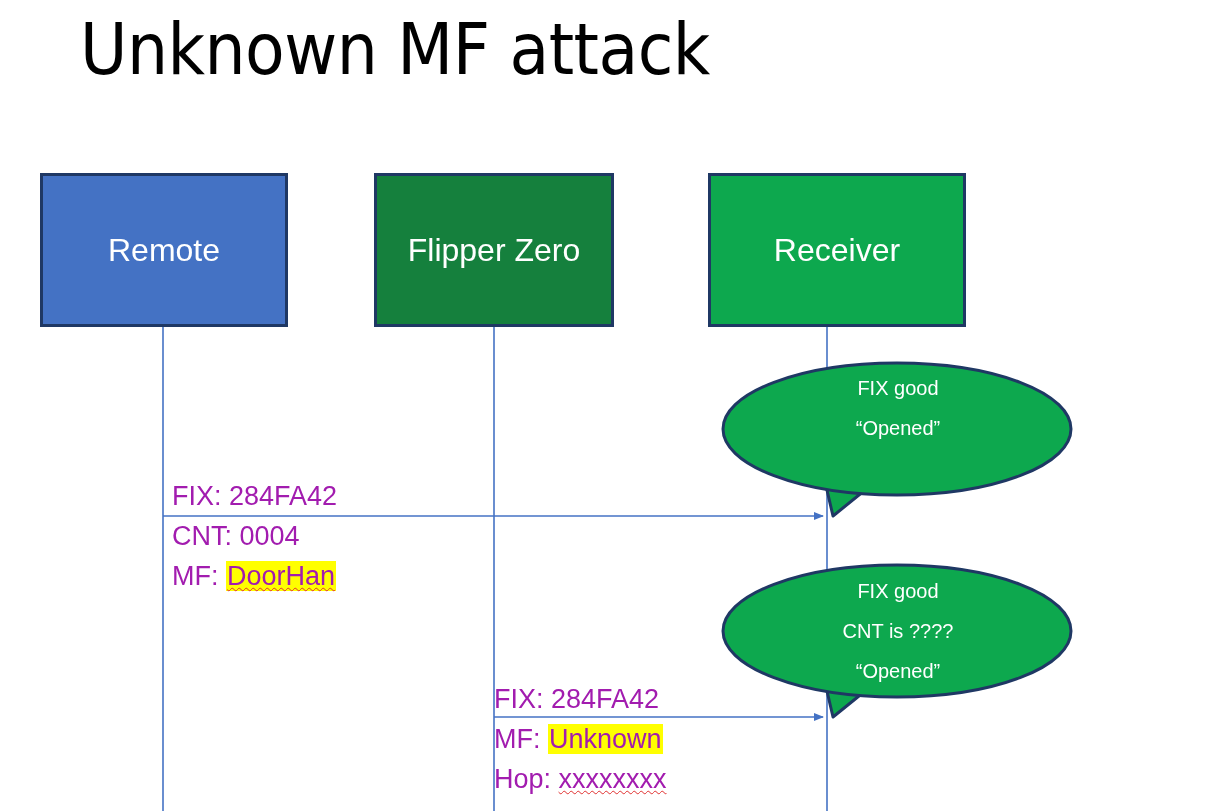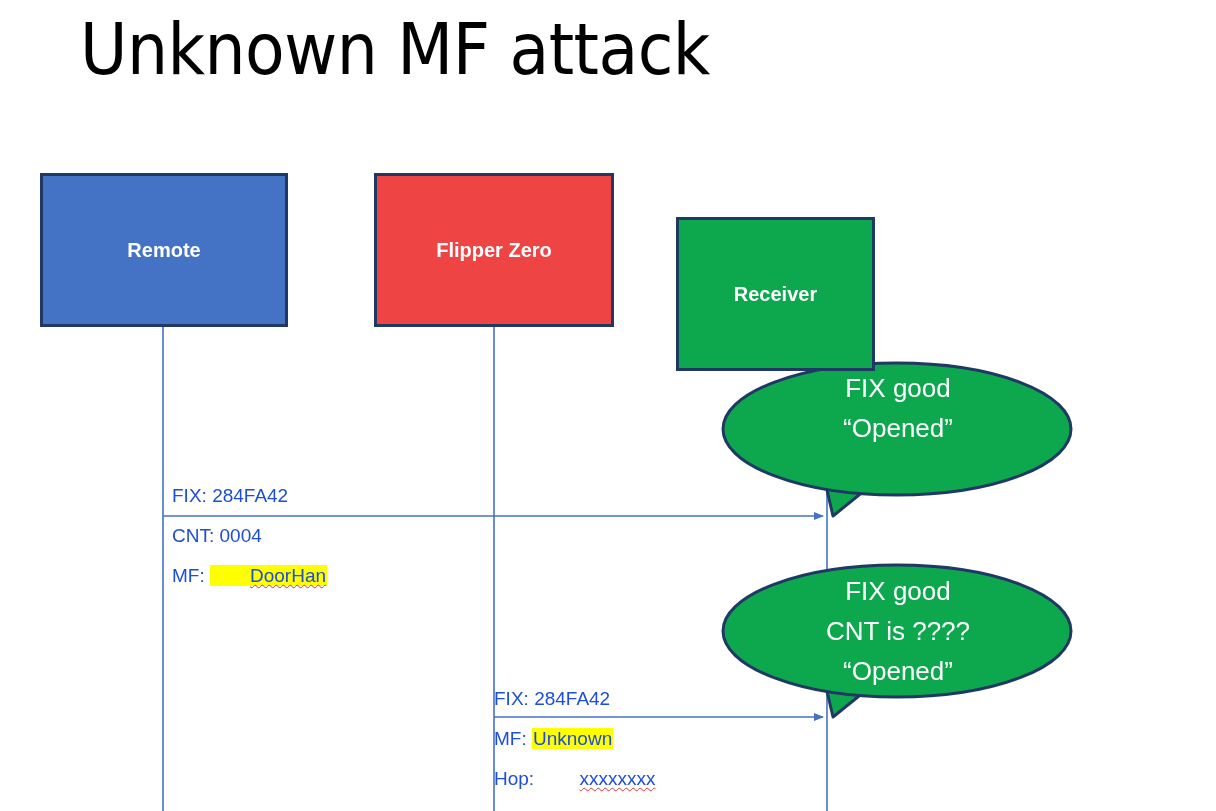--- a/index.html
+++ b/index.html
@@ -45,66 +45,65 @@
   .actor-box {
     position: absolute;
     box-sizing: border-box;
     border: 3px solid #1F3864;
     display: flex;
     align-items: center;
     justify-content: center;
   }
   .actor-label {
     color: #ffffff;
-    font-size: 20px;
+    font-size: 32px;
     line-height: 30px;
-    font-weight: 700;
+    font-weight: 400;
     white-space: nowrap;
   }
   #actor-remote {
     left: 40px; top: 173px; width: 248px; height: 154px;
   }
   #actor-flipper {
     left: 374px; top: 173px; width: 240px; height: 154px;
   }
   #actor-receiver {
-    left: 676px; top: 173px; width: 199px; height: 154px; margin-top: 44px;
+    left: 708px; top: 173px; width: 258px; height: 154px;
   }
 
   
   .msg-block {
     position: absolute;
-    font-size: 19px;
+    font-size: 27px;
     line-height: 40px;
-    color: #1d4ed8;
+    color: #a21caf;
     white-space: nowrap;
   }
   .msg-line { display: block; }
 
   #msg-remote { left: 172px; top: 476px; }
   #msg-flipper { left: 494px; top: 679px; }
 
   .hl {
     background: #FFFF00;
     padding: 0 1px;
   }
   .sq {
     text-decoration: underline;
     text-decoration-style: wavy;
     text-decoration-color: #E03030;
     text-decoration-thickness: 1px;
     text-underline-offset: 2px;
-    padding-left: 40px;
   }
 
   
   .bubble-text {
     position: absolute;
     color: #ffffff;
-    font-size: 26px;
+    font-size: 20px;
     line-height: 40px;
     text-align: center;
     white-space: nowrap;
   }
   #bubble-text-1 { left: 723px; top: 368px; width: 350px; }
   #bubble-text-2 { left: 723px; top: 571px; width: 350px; }
 </style>
 </head>
 <body>
 
@@ -135,21 +134,21 @@
       <ellipse cx="897" cy="631" rx="174" ry="66" fill="#0DA84E" stroke="#1F3864" stroke-width="3"></ellipse>
     </g>
   </svg>
 
   <div class="slide-title">Unknown MF attack</div>
 
   <div class="actor-box" id="actor-remote" style="background:#4472C4">
     <span class="actor-label">Remote</span>
   </div>
 
-  <div class="actor-box" id="actor-flipper" style="background:#ef4444">
+  <div class="actor-box" id="actor-flipper" style="background:#15803d">
     <span class="actor-label">Flipper Zero</span>
   </div>
 
   <div class="actor-box" id="actor-receiver" style="background:#0DA84E">
     <span class="actor-label">Receiver</span>
   </div>
 
   <div class="msg-block" id="msg-remote">
     <span class="msg-line"><span>FIX: </span><span>284FA42</span></span>
     <span class="msg-line"><span>CNT: </span><span>0004</span></span>

